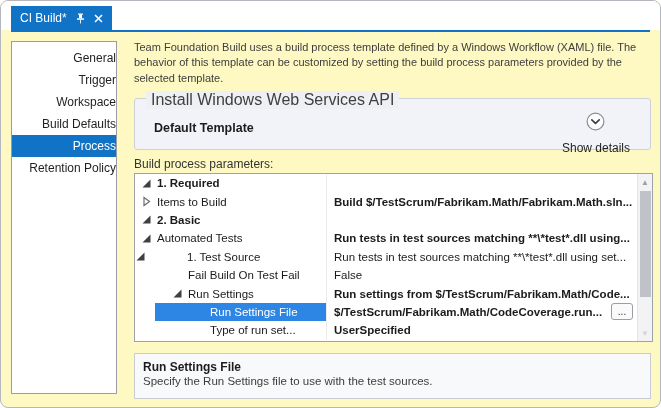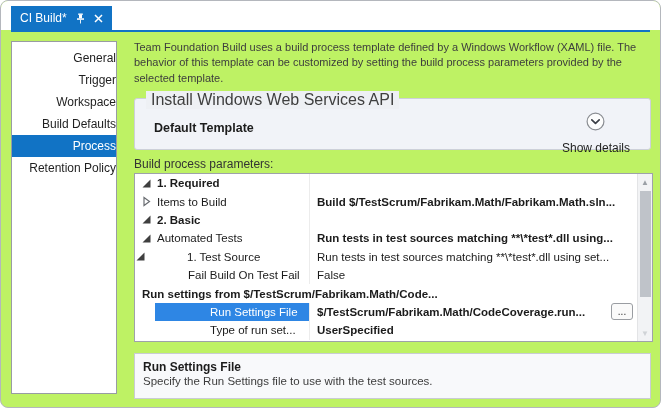--- a/index.html
+++ b/index.html
@@ -1,33 +1,33 @@
 <!DOCTYPE html>
 <html><head>
 <meta charset="utf-8">
 <style>
   html,body{margin:0;padding:0;background:#ffffff;font-family:"Liberation Sans",sans-serif;}
-  .window{position:relative;width:659px;height:406px;background:#bef264;border:1px solid #b4b7bd;border-radius:8px;overflow:hidden;}
+  .window{position:relative;width:659px;height:406px;background:#fef9c3;border:1px solid #b4b7bd;border-radius:8px;overflow:hidden;}
   .header-strip{position:absolute;top:0;left:0;right:0;height:29px;background:#ffffff;}
   .tab-underline{position:absolute;top:29px;left:10px;width:639px;height:2px;background:#1173c5;}
   .tab{position:absolute;top:5px;left:10px;height:24px;background:#1173c5;color:#fff;display:flex;align-items:center;padding:0 9px;gap:8px;font-size:12px;}
   .tab .ticon{display:flex;align-items:center;}
   .sidebar{position:absolute;left:10px;top:40px;width:106px;height:353px;background:#ffffff;border:1px solid #989ca3;box-sizing:border-box;padding-top:5px;}
   .side-item{height:22px;line-height:22px;font-size:12px;color:#1f1f1f;cursor:default;text-align:right;}
   .side-item.selected{background:#1173c5;color:#ffffff;}
   .desc{position:absolute;left:133px;top:39px;width:523px;font-size:11px;line-height:15.4px;color:#3d3d3d;}
   .groupbox{position:absolute;left:133px;top:97px;width:515px;height:50px;border:1px solid #cdd0d9;border-radius:3px;background:#f1f3f8;}
   .legend{position:absolute;top:-8px;left:11px;background:#eef0f4;padding:0 5px;font-size:16px;color:#3f3f3f;white-space:nowrap;}
   .default-template{position:absolute;left:19px;top:22px;font-weight:bold;font-size:12.5px;color:#1c1c1c;}
   .show-details{position:absolute;right:20px;top:13px;display:flex;align-items:center;gap:10px;font-size:12px;color:#1f1f1f;cursor:default;flex-direction:column;}
   .params-label{position:absolute;left:133px;top:156px;font-size:12px;color:#333333;}
   .grid{position:absolute;left:133px;top:172px;width:517px;height:167px;background:#ffffff;border:1px solid #9ea2a9;box-sizing:content-box;}
   .rows{position:absolute;left:0;top:0;right:15px;bottom:0;overflow:hidden;}
   .row{display:flex;height:18.4px;align-items:center;font-size:11.5px;color:#1b1b1b;}
-  .cell-name{width:175px;flex:none;display:flex;align-items:center;height:100%;border-right:1px solid #ececec;position:relative;box-sizing:border-box;white-space:nowrap;overflow:hidden;}
+  .cell-name{width:192px;flex:none;display:flex;align-items:center;height:100%;border-right:1px solid #ececec;position:relative;box-sizing:border-box;white-space:nowrap;overflow:hidden;}
   .ind0 .cell-name{padding-left:6px;}
   .ind1 .cell-name{gap:36px;}
   .ind2 .cell-name{padding-left:37px;}
   .ind3 .cell-name{padding-left:59px;}
   .exp{width:11px;height:11px;margin-right:5px;flex:none;}
   .exp.hid{visibility:hidden;}
   .nametext{position:relative;}
   .bold{font-weight:bold;}
   .row.selected .cell-name::before{content:"";position:absolute;left:20px;right:0;top:0;bottom:0;background:#2e86e4;}
   .row.selected .nametext{color:#ffffff;}
@@ -160,20 +160,26 @@
         <div class="cell-name">
           <svg class="exp hid" viewBox="0 0 11 11"></svg>
           <span class="nametext">Fail Build On Test Fail</span>
         </div>
         <div class="cell-value">
             <span class="vtext">False</span>
           </div>
       </div>
 
       <div class="row ind2">
+        <div class="cell-name">
+          <svg class="exp" viewBox="0 0 11 11">
+              <polygon points="9.5,1.5 9.5,9.5 1.5,9.5" fill="#3f3f3f"></polygon>
+            </svg>
+          <span class="nametext">Run Settings</span>
+        </div>
         <div class="cell-value">
             <span class="vtext bold">Run settings from $/TestScrum/Fabrikam.Math/Code...</span>
           </div>
       </div>
 
       <div class="row ind3 selected">
         <div class="cell-name">
           <svg class="exp hid" viewBox="0 0 11 11"></svg>
           <span class="nametext">Run Settings File</span>
         </div>

